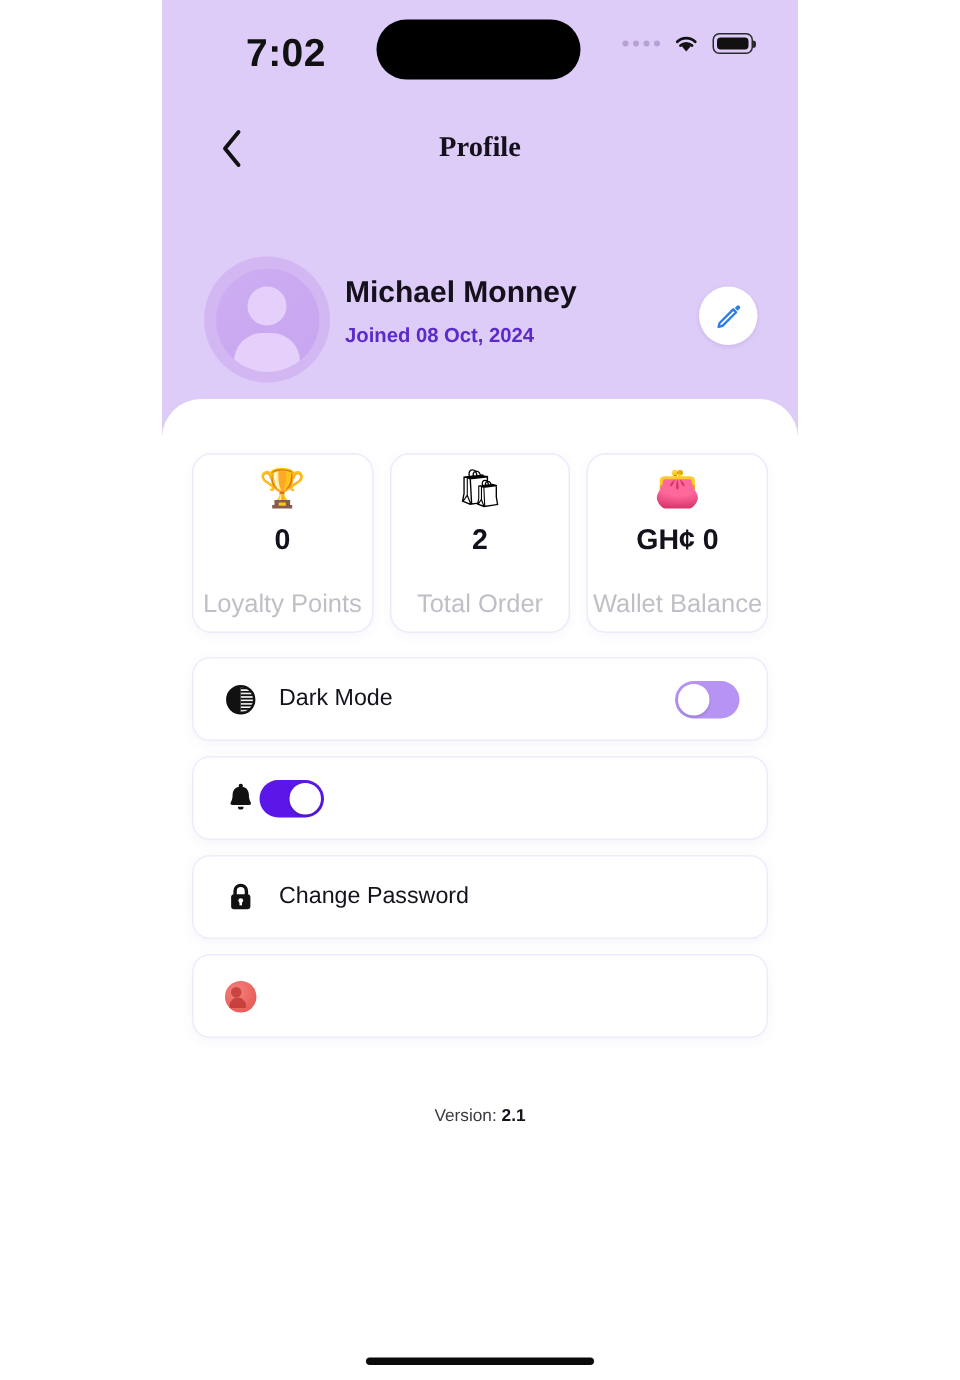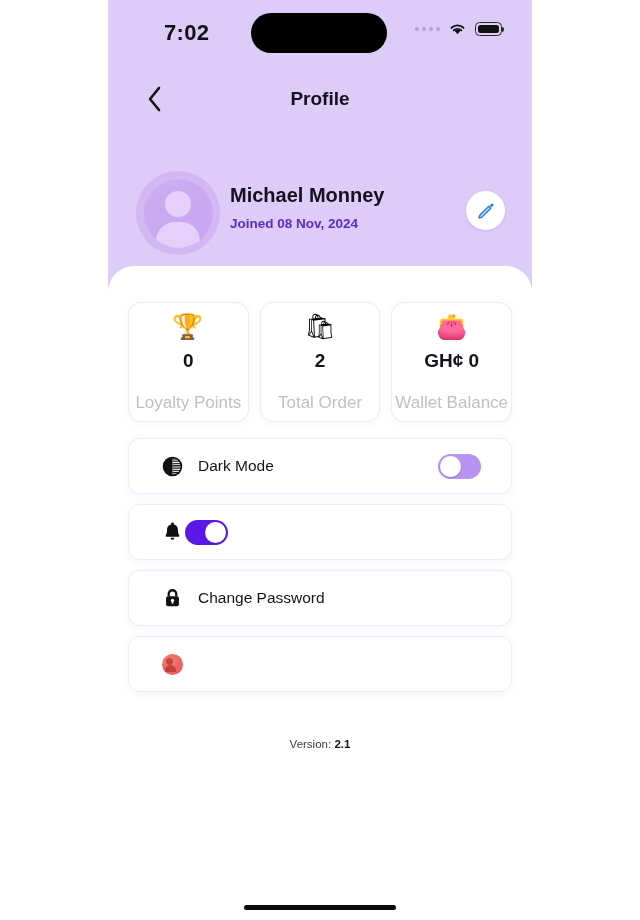--- a/index.html
+++ b/index.html
@@ -22,21 +22,21 @@
     width: 424px; height: 290px;
     background: #ddcbf8;
   }
   
   .statusbar {
     position: absolute; left: 0; top: 0;
     width: 424px; height: 62px;
   }
   .clock {
     position: absolute; left: 56px; top: 20px;
-    font-size: 22px; font-weight: bold; color: #111;
+    font-size: 26px; font-weight: bold; color: #111;
     letter-spacing: .3px;
   }
   .island {
     position: absolute; left: 143px; top: 13px;
     width: 136px; height: 40px;
     background: #000; border-radius: 20px;
   }
   .status-right {
     position: absolute; right: 30px; top: 22px;
     display: flex; align-items: center; gap: 8px;
@@ -57,21 +57,21 @@
   
   .navbar { position: absolute; left: 0; top: 76px; width: 424px; height: 50px; }
   .back-btn {
     position: absolute; left: 29px; top: 6px;
     width: 34px; height: 34px;
     display: flex; align-items: center; justify-content: center;
     cursor: pointer;
   }
   .page-title {
     position: absolute; left: 0; top: 12px; width: 424px;
-    text-align: center; font-size: 19px; font-weight: bold; color: #14111c;
+    text-align: center; font-size: 19px; font-weight: bold; color: #14111c; font-family: Liberation Serif, serif;
   }
 
   
   .profile-row { position: absolute; left: 0; top: 168px; width: 424px; height: 90px; padding-left: 24px; }
   .avatar {
     position: absolute; left: 28px; top: 3px;
     width: 84px; height: 84px; border-radius: 50%;
     background: #d3b7f3;
     display: flex; align-items: center; justify-content: center;
   }
@@ -126,21 +126,21 @@
   .stat-value { font-size: 19px; font-weight: bold; color: #14111c; margin-top: 8px; }
   .stat-label { font-size: 17px; color: #bfbfc7; margin-top: 21px; }
 
   
   .rows { position: absolute; left: 20px; top: 172px; width: 384px; }
   .row {
     height: 56px; background: #fff;
     border: 1px solid #f1eafc; border-radius: 12px;
     box-shadow: 0 2px 8px rgba(120,80,190,.07);
     margin-bottom: 10px;
-    display: flex; align-items: center; padding: 0 30px;
+    display: flex; align-items: center; padding: 0 18px;
     cursor: pointer;
   }
   .row-icon { width: 26px; display: flex; align-items: center; justify-content: center; }
   .row-label { font-size: 15.5px; color: #15121d; margin-left: 13px; flex: 1; }
 
   .toggle {
     width: 43px; height: 25px; border-radius: 13px;
     position: relative; cursor: pointer; flex: 0 0 auto;
   }
   .toggle.off { background: #b794f4; }
@@ -217,21 +217,21 @@
   </div>
 
   <div class="profile-row">
     <div class="avatar">
       <div class="avatar-inner">
         <div class="head"></div>
           <div class="body"></div>
       </div>
     </div>
     <div class="pname">Michael Monney</div>
-    <div class="pjoined">Joined 08 Nov, 2024</div>
+    <div class="pjoined">Joined 08 Oct, 2024</div>
     <div class="edit-btn">
       <svg width="20" height="20" viewBox="0 0 24 24">
         <path d="M4.5 17.2 L15.4 6.3 l2.3 2.3 L6.8 19.5 l-3.1 .8 Z" fill="none" stroke="#2b7de9" stroke-width="1.9" stroke-linejoin="round"></path>
         <path d="M16.6 5.1 L18.9 7.4 l1.6-1.6 a1.6 1.6 0 0 0-2.3-2.3 Z" fill="#2b7de9"></path>
       </svg>
     </div>
   </div>
 
   <div class="sheet">
 

